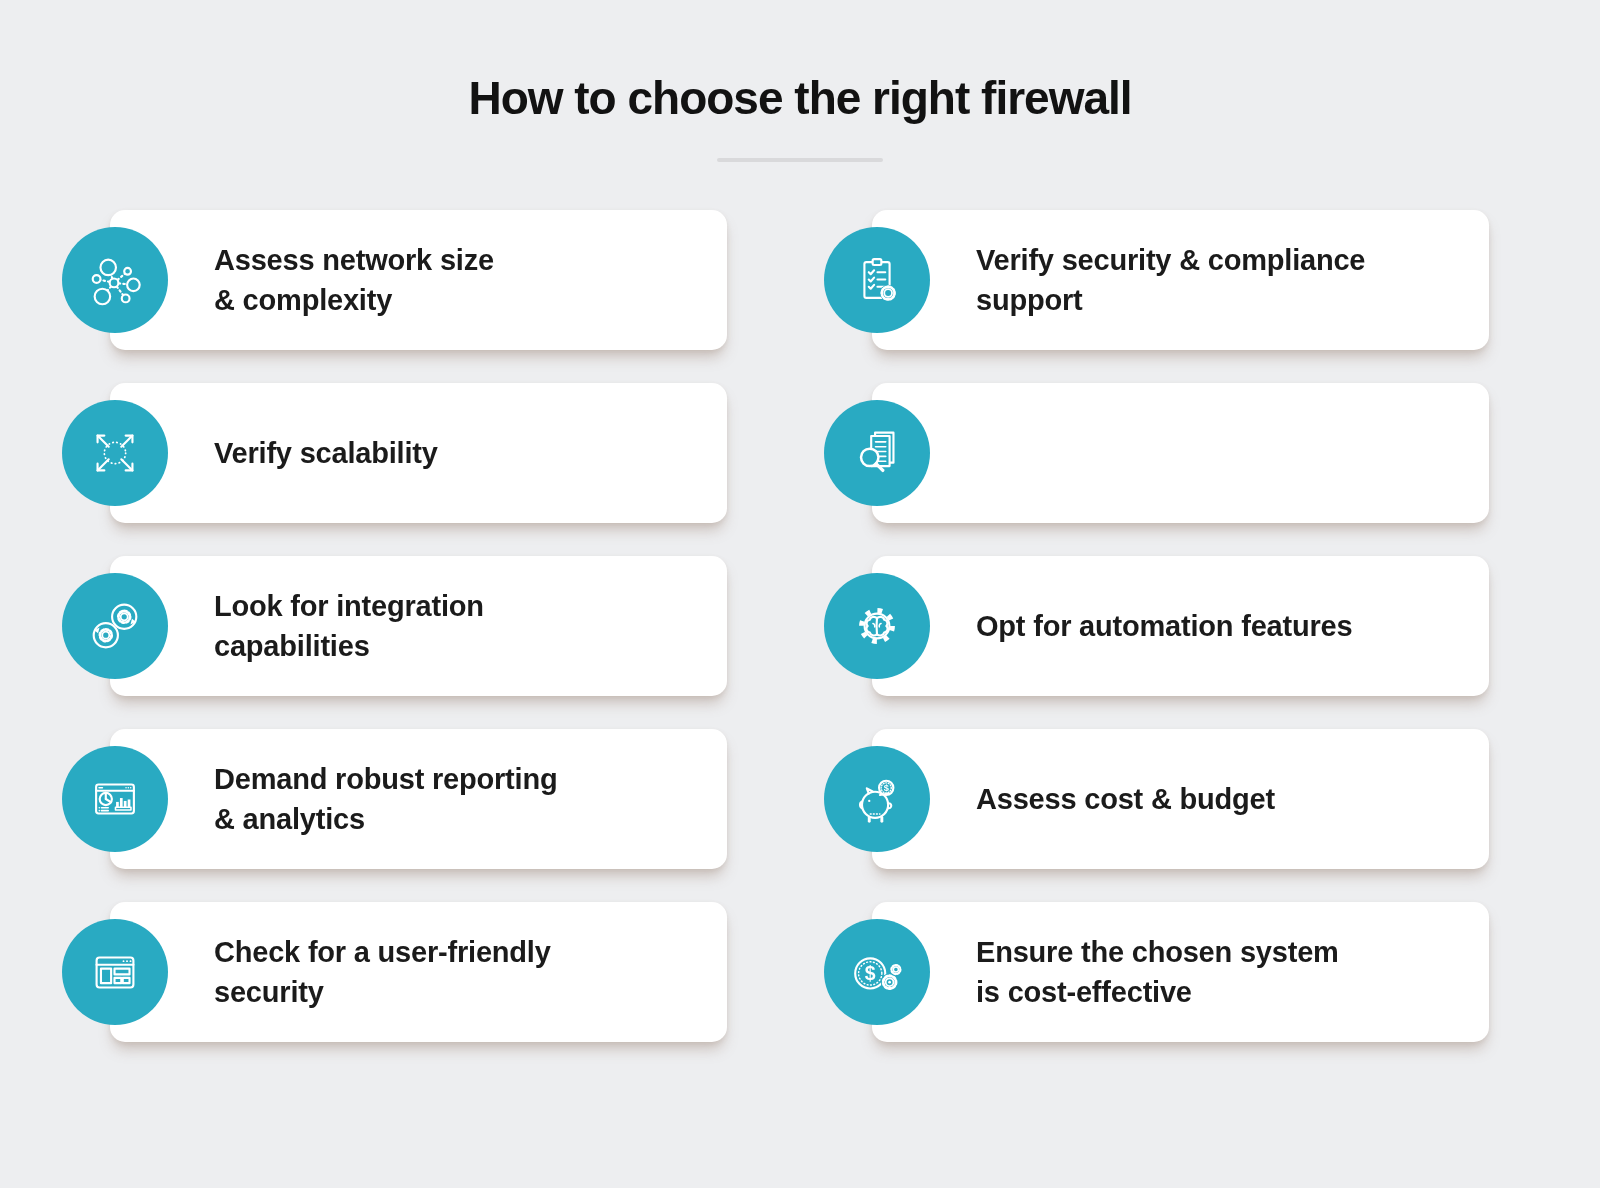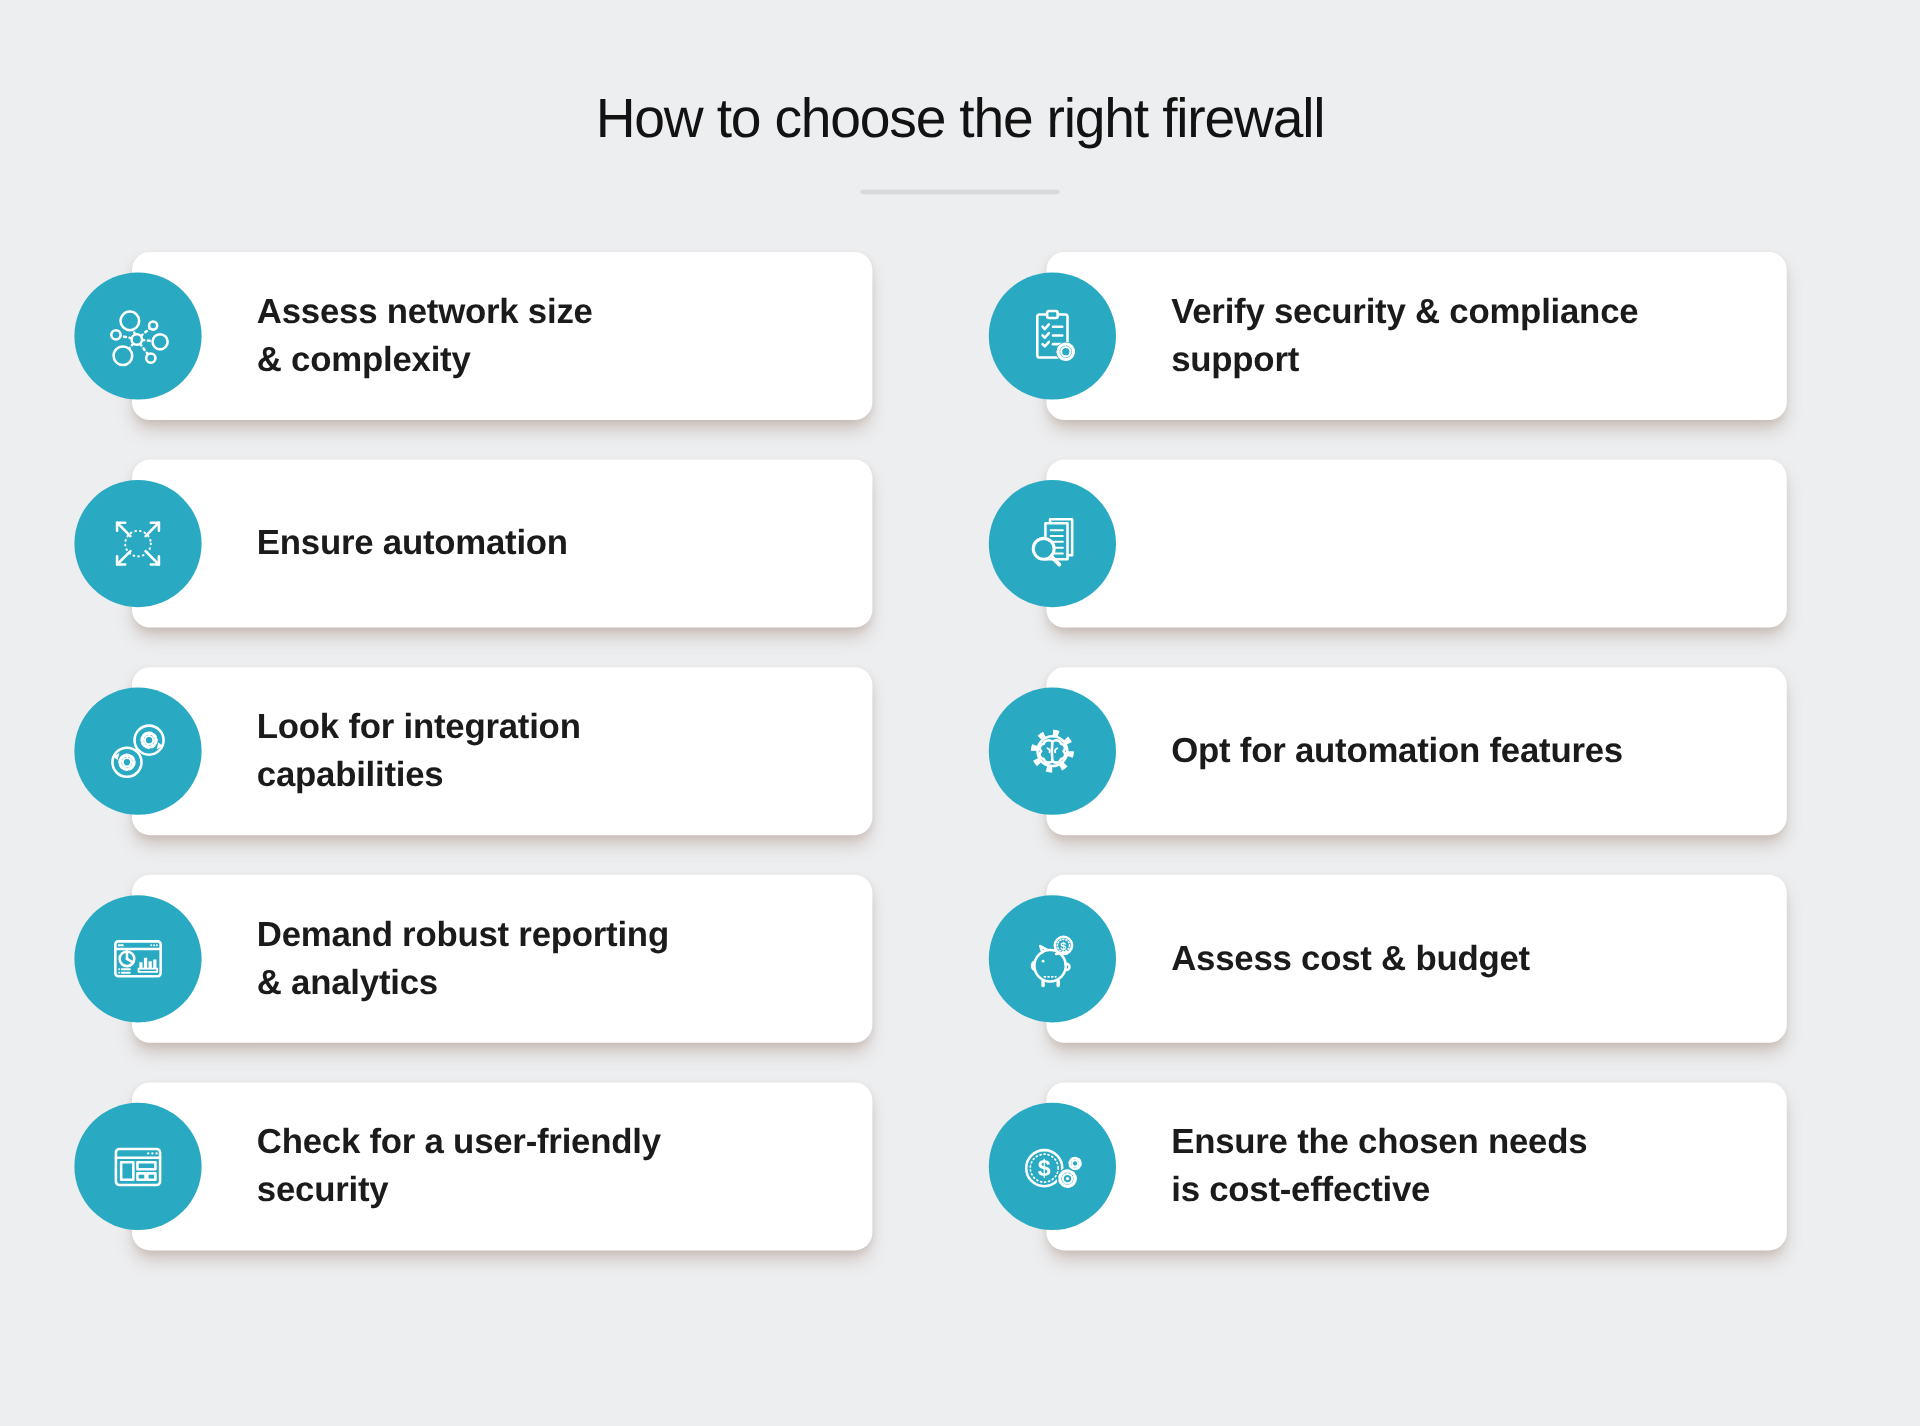--- a/index.html
+++ b/index.html
@@ -15,21 +15,21 @@
     width:1600px;height:1188px;
     background:var(--bg);
     font-family:"Liberation Sans",sans-serif;
     overflow:hidden;
   }
   .title{
     text-align:center;
     padding-top:38px;
     font-size:46px;
     line-height:58px;
-    font-weight:400;
+    font-weight:700;
     color:#121212;
     letter-spacing:-1px;
   }
   .title span{display:block;}
   .divider{
     width:166px;height:4px;border-radius:2px;
     background:var(--divider);
     margin:26px auto 0;
   }
   .grid{
@@ -138,21 +138,21 @@
             <polyline points="14,21 14,14 21,14"></polyline>
         <line x1="38.5" y1="25.5" x2="50" y2="14"></line>
             <polyline points="43,14 50,14 50,21"></polyline>
         <line x1="25.5" y1="38.5" x2="14" y2="50"></line>
             <polyline points="14,43 14,50 21,50"></polyline>
         <line x1="38.5" y1="38.5" x2="50" y2="50"></line>
             <polyline points="43,50 50,50 50,43"></polyline>
       </g>
         </svg>
     </span>
-    <div class="label">Ensure automation</div>
+    <div class="label">Verify scalability</div>
   </div>
 
   <div class="card">
     <span class="icon-circle">
       <svg viewBox="0 0 64 64">
           <g fill="none" stroke="#fff" stroke-width="2.2" stroke-linecap="round" stroke-linejoin="round">
         <rect x="30" y="11" width="19" height="31"></rect>
         <rect x="26" y="14.5" width="19" height="31" fill="#29aac2"></rect>
         <g stroke-width="1.7">
           <line x1="30.5" y1="20.5" x2="41" y2="20.5"></line>
@@ -287,17 +287,17 @@
         <circle cx="45" cy="42.5" r="9.2" fill="#29aac2" stroke="none"></circle>
         <circle cx="45" cy="42.5" r="6.6" stroke-width="3" stroke-dasharray="2.2 2.1"></circle>
         <circle cx="45" cy="42.5" r="4" stroke-width="1.8"></circle>
         <circle cx="45" cy="42.5" r="1.4" fill="#fff" stroke="none"></circle>
         <circle cx="51.5" cy="29.5" r="6.6" fill="#29aac2" stroke="none"></circle>
         <circle cx="51.5" cy="29.5" r="4.6" stroke-width="2.4" stroke-dasharray="1.8 1.7"></circle>
         <circle cx="51.5" cy="29.5" r="2.6" stroke-width="1.5"></circle>
       </g>
         </svg>
     </span>
-    <div class="label">Ensure the chosen needs
+    <div class="label">Ensure the chosen system
 is cost-effective</div>
   </div>
 
 </div>
 
 </body></html>

